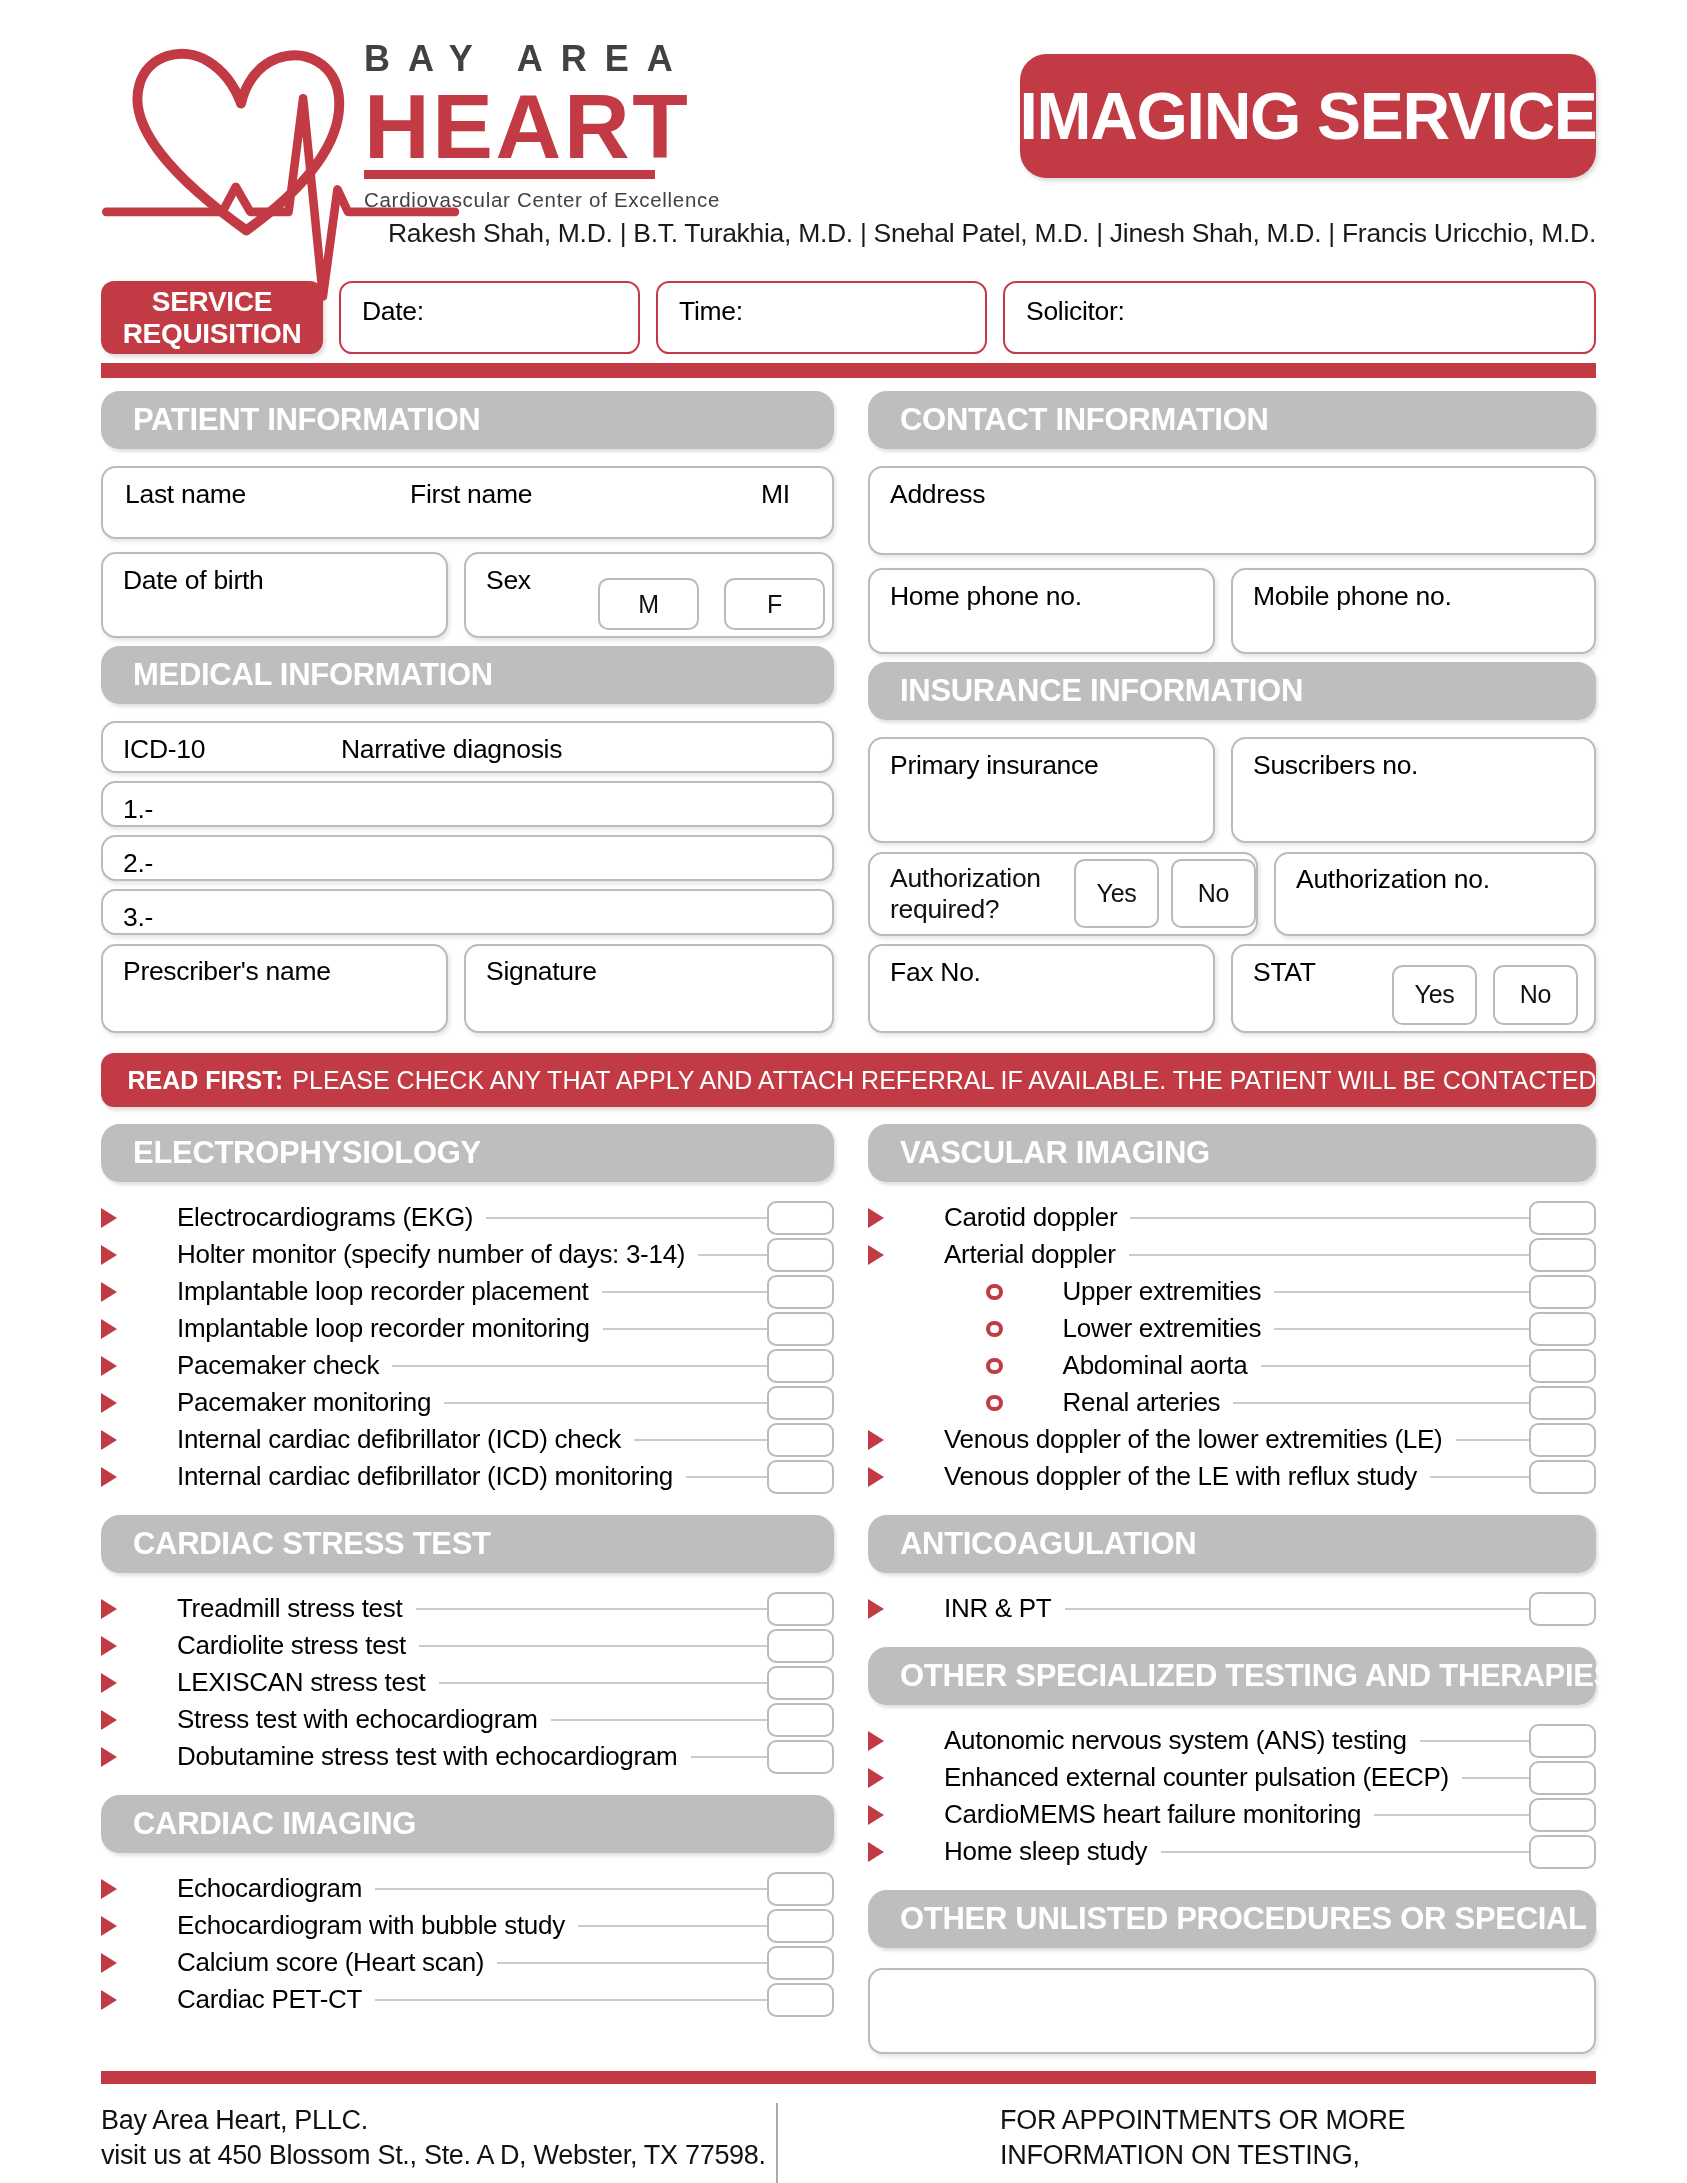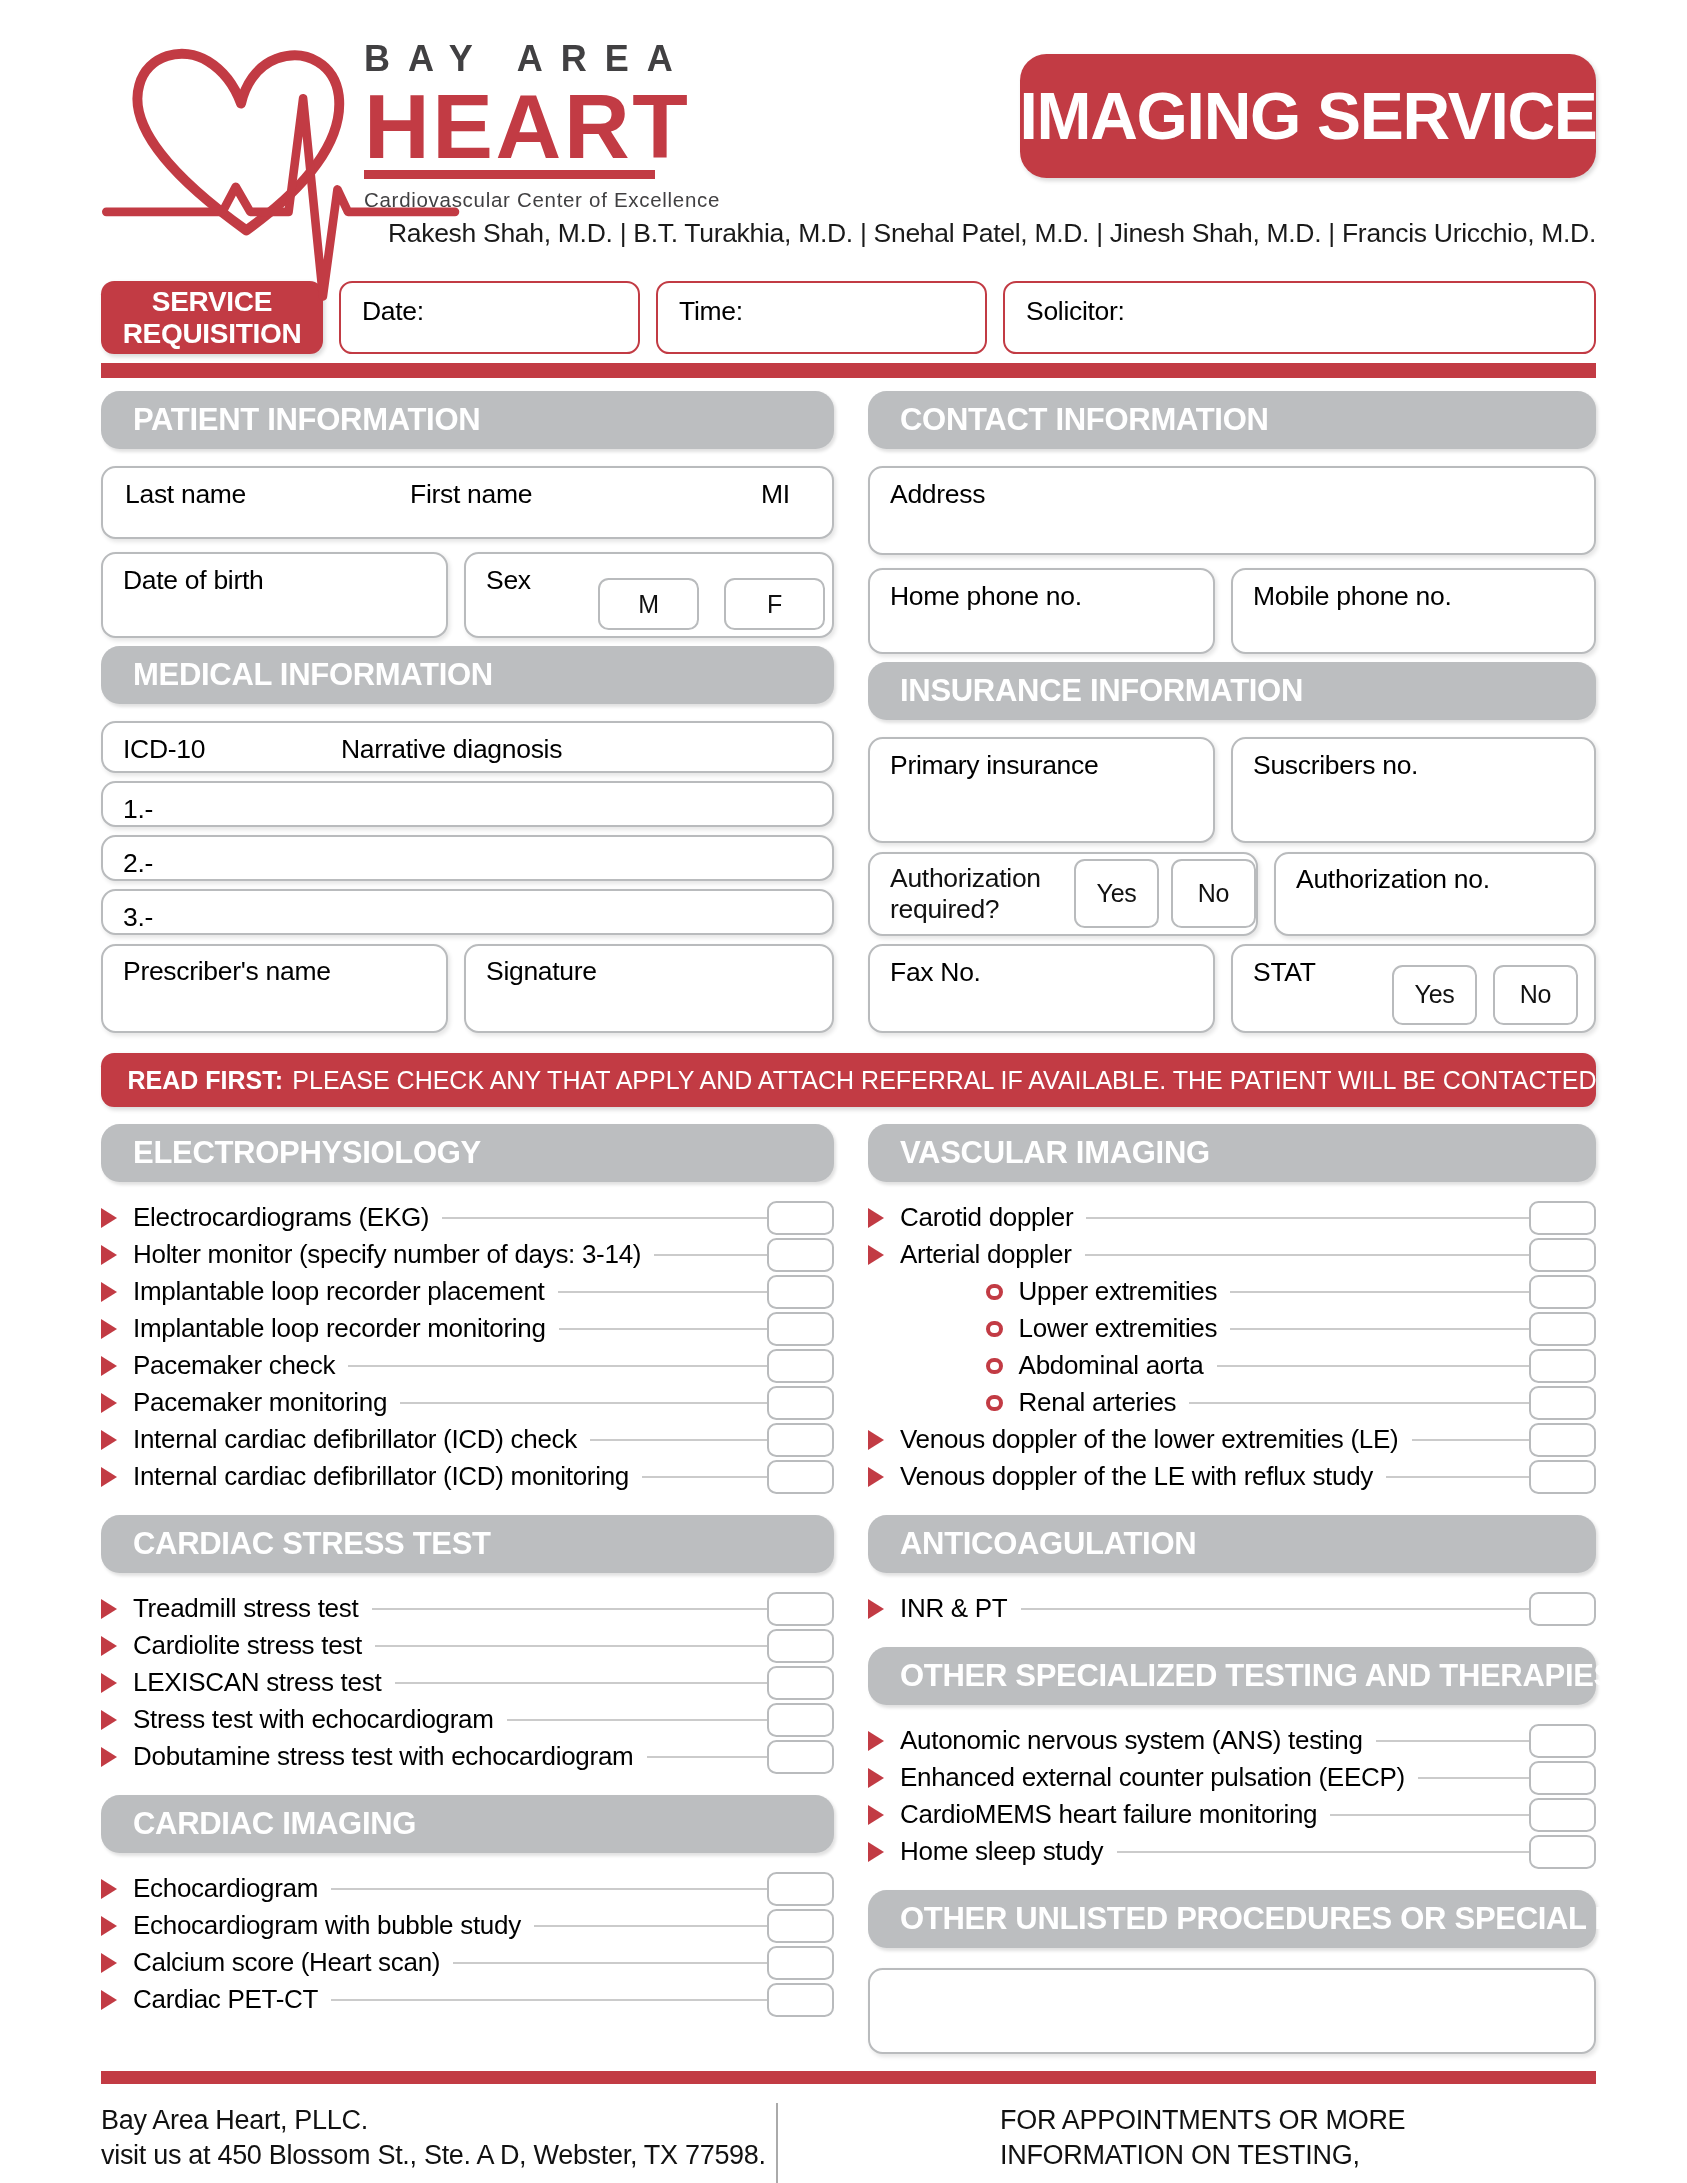--- a/index.html
+++ b/index.html
@@ -87,21 +87,21 @@
   .check-item { height:37px; display:flex; align-items:center; }
   .tri {
     width:0; height:0; border-left:16px solid #c23b44;
     border-top:10px solid transparent; border-bottom:10px solid transparent;
     margin-right:16px; flex:0 0 auto;
   }
   .dot {
     width:8.6px; height:8.6px; border:4px solid #c23b44; border-radius:50%;
     background:#fff; margin:0 16px 0 118px; flex:0 0 auto;
   }
-  .ci-label { font-size:26px; letter-spacing:-0.3px; white-space:nowrap; color:#000; }
+  .ci-label { font-size:26px; letter-spacing:-0.3px; white-space:nowrap; color:#000;margin-left:44px; }
   .ci-line { flex:1; height:2px; background:#cbcbcb; margin:0 0 0 13.2px; }
   .ci-box {
     flex:0 0 67px; height:34px; background:#fff; border:2px solid #b9bbbd;
     border-radius:9.3px; box-sizing:border-box; margin-left:-1.3px;
   }
   .unlisted-box { height:86px; margin-top:2.6px; }
 
   
   .footer-bar { height:13.2px; background:#c23b44; margin-top:17px; }
   .footer-row { display:flex; margin-top:18.5px; }

